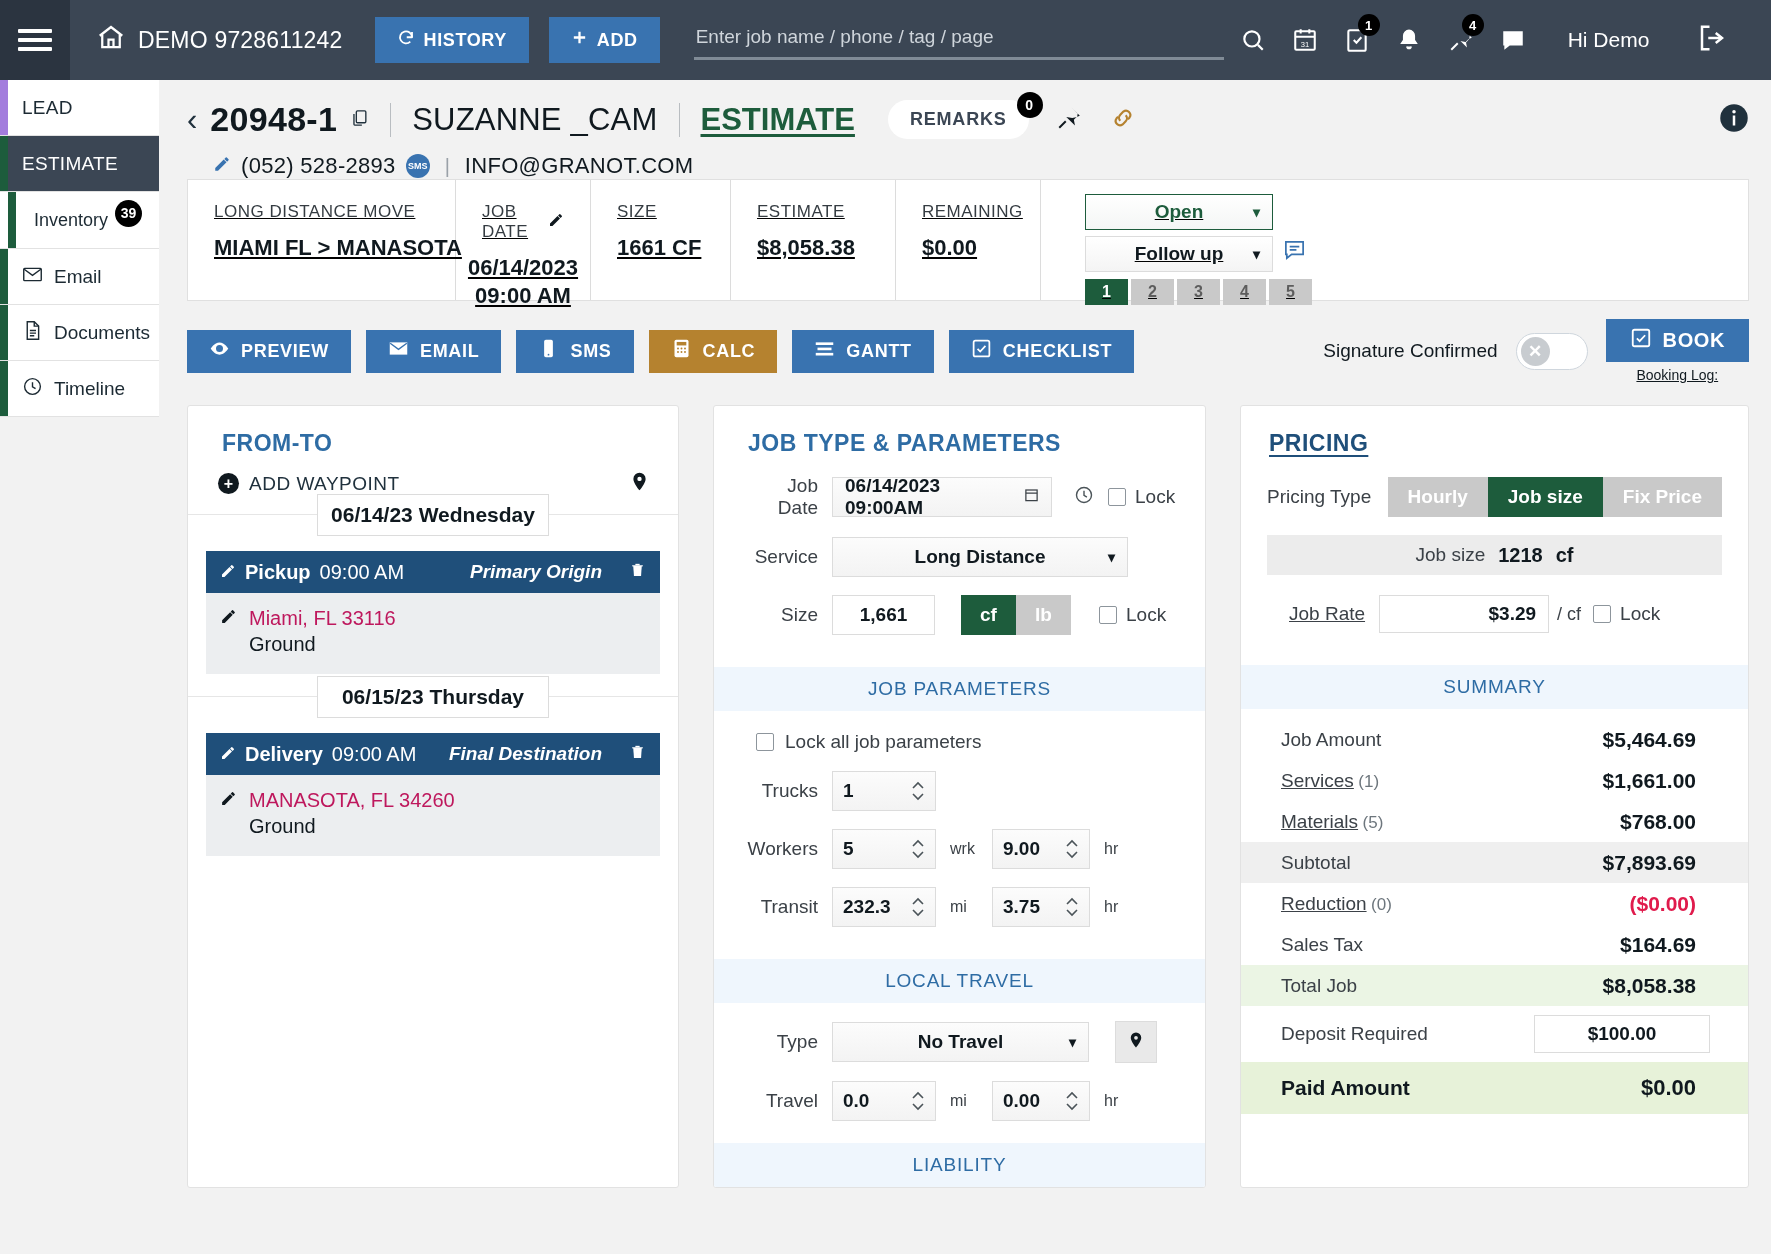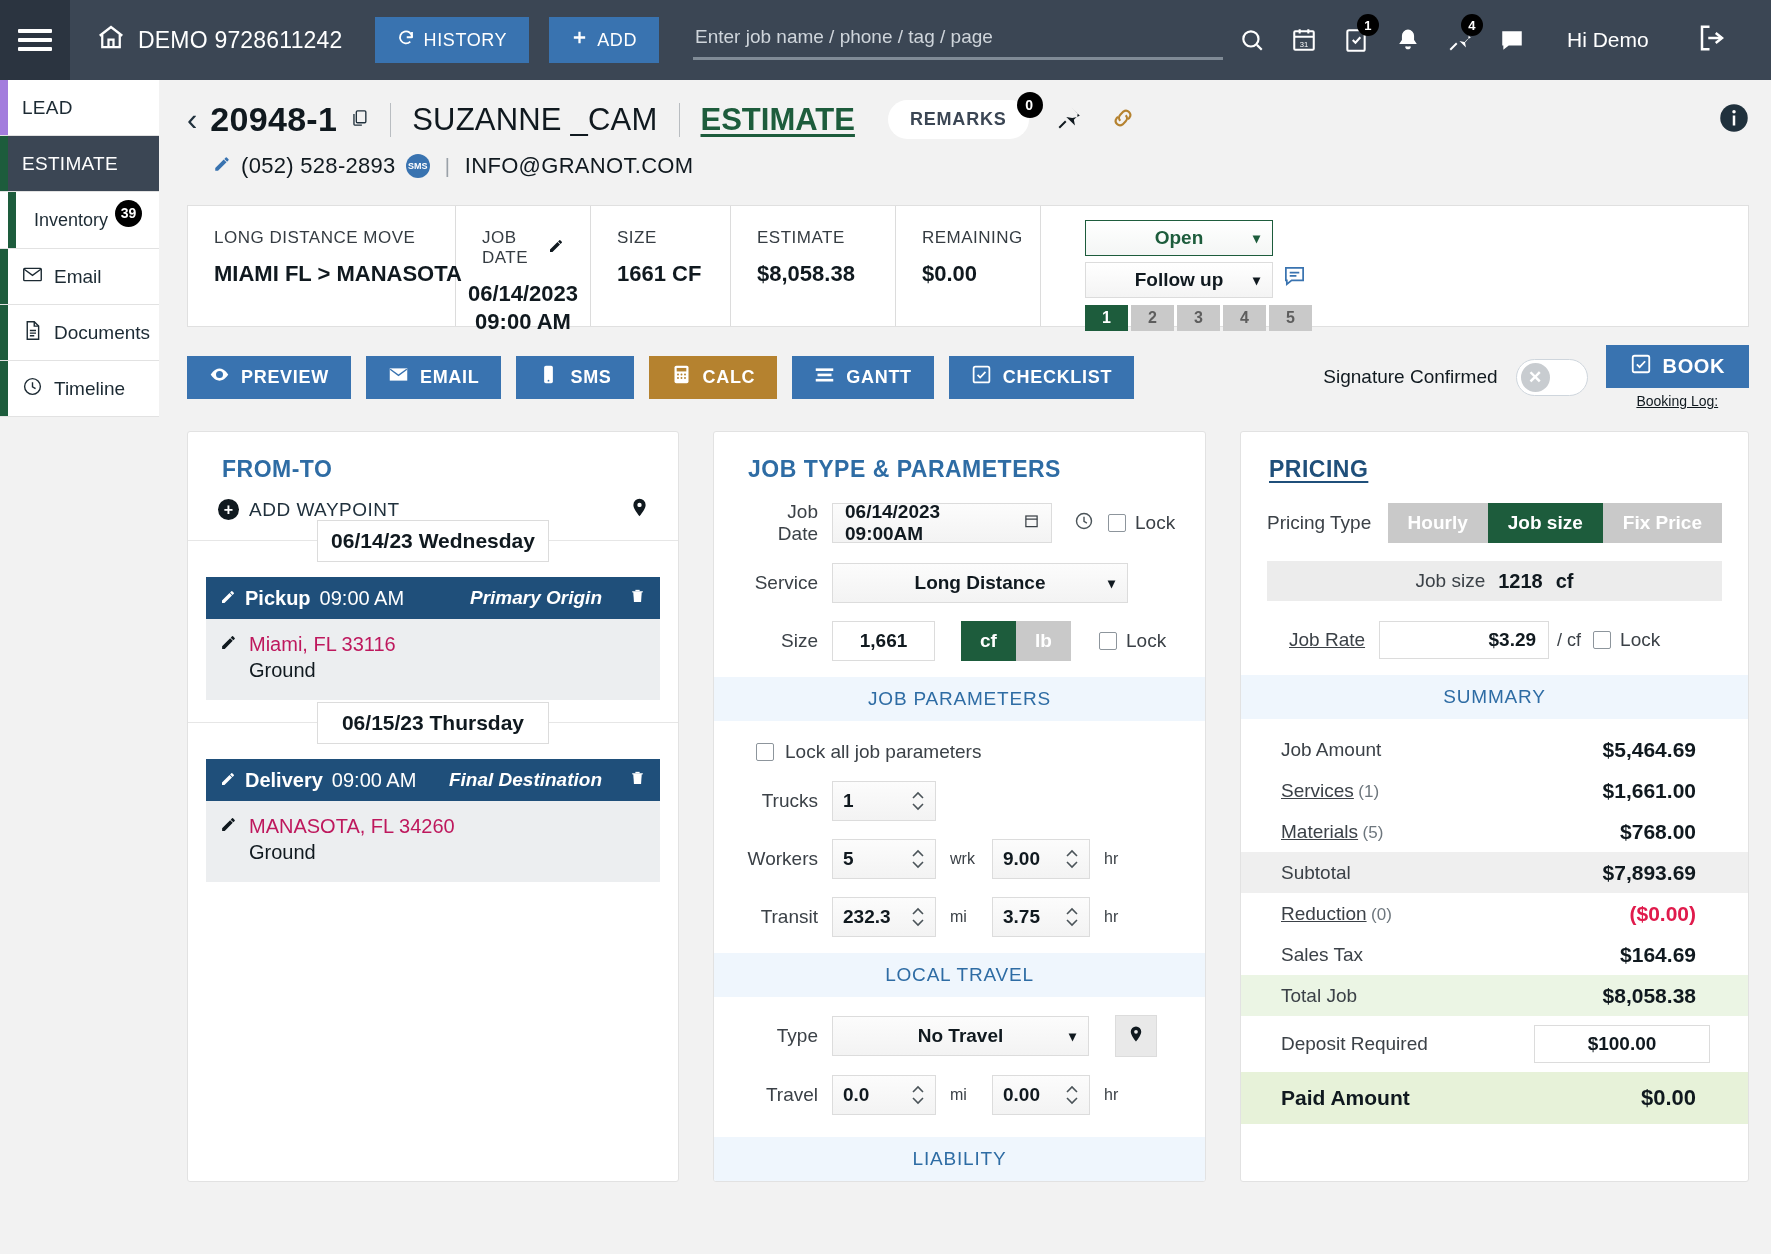--- a/index.html
+++ b/index.html
@@ -22,21 +22,21 @@
   .hamburger span {
     display: block; height: 4px; background: #fff; border-radius: 1px; margin: 5px 0;
   }
   .brand {
     display: flex; align-items: center; gap: 12px; color: #fff;
     font-size: 23px; margin-left: 26px; letter-spacing: .2px; white-space: nowrap;
   }
   .brand svg { width: 30px; height: 30px; }
   .btn-hdr {
     background: #3973b0; color: #fff; border: none; height: 46px;
-    padding: 4px 22px; font-size: 18px; font-weight: 400; letter-spacing: .6px;
+    padding: 4px 22px; font-size: 18px; font-weight: 700; letter-spacing: .6px;
     display: inline-flex; align-items: center; gap: 9px; cursor: pointer;
     font-family: "Liberation Sans", sans-serif;
   }
   .hdr-history { margin-left: 32px; }
   .hdr-add { margin-left: 20px; }
   .search-wrap {
     margin-left: 34px; flex: 1; max-width: 530px; position: relative;
   }
   .search-input {
     width: 100%; background: transparent; border: none;
@@ -131,22 +131,22 @@
   .sms-chip {
     background: #3973b0; color: #fff; border-radius: 50%; width: 24px; height: 24px;
     font-size: 9px; font-weight: 700; display: inline-flex; align-items: center;
     justify-content: center; cursor: pointer;
   }
   .sep2 { color: #9aa1a8; margin: 0 5px; font-size: 20px; }
   .email-txt { font-size: 22px; color: #10191f; letter-spacing: .3px; }
 
   
   .info-strip {
-    margin-top: 26px; background: #fff; border: 1px solid #e0e0e0;
-    display: flex; height: 122px;
+    background: #fff; border: 1px solid #e0e0e0;
+    display: flex; height: 122px; text-decoration: underline;
   }
   .is-cell {
     padding: 22px 26px 0; display: flex; flex-direction: column; gap: 13px;
     border-right: 1px solid #dcdcdc; justify-content: flex-start;
   }
   .is-label { font-size: 17px; color: #353c42; letter-spacing: .5px; display: flex; align-items: center; gap: 7px; }
   .is-label svg { width: 16px; height: 16px; }
   .is-val { font-size: 22px; font-weight: 700; color: #10191f; white-space: nowrap; }
   .is-date { display: flex; flex-direction: column; align-items: center; gap: 2px; }
   .is-status { flex: 1; padding: 14px 0 0 44px; }
@@ -268,21 +268,21 @@
     width: 18px; height: 18px; border: 1.6px solid #8d959c; background: #fff; border-radius: 2px;
   }
   .unit-tog { display: flex; margin-left: 12px; }
   .unit {
     width: 55px; height: 40px; display: flex; align-items: center; justify-content: center;
     font-size: 19px; font-weight: 700; color: #fff; background: #c9c9c9; cursor: pointer;
   }
   .unit.on { background: #1d5c3c; }
   .sect-band {
     background: #eff6fd; text-align: center; font-size: 19px; color: #2e6ca4;
-    letter-spacing: .8px; padding: 11px 0; margin-top: 16px;
+    letter-spacing: .8px; padding: 11px 0; margin-top: 32px;
   }
   .lock-all { display: flex; align-items: center; gap: 11px; padding-left: 42px; margin-top: 20px; font-size: 19px; color: #3b4147; cursor: pointer; }
   .spin {
     width: 104px; height: 40px; border: 1px solid #dcdcdc; background: linear-gradient(#fcfcfc,#f3f3f3);
     display: flex; align-items: center; justify-content: space-between; padding: 0 10px;
     font-size: 19px; font-weight: 700; color: #10191f;
   }
   .spin.wide { width: 98px; }
   .spin-arrows { display: flex; flex-direction: column; gap: 2px; color: #4b5459; cursor: pointer; }
   .spin-arrows svg { width: 14px; height: 9px; }

